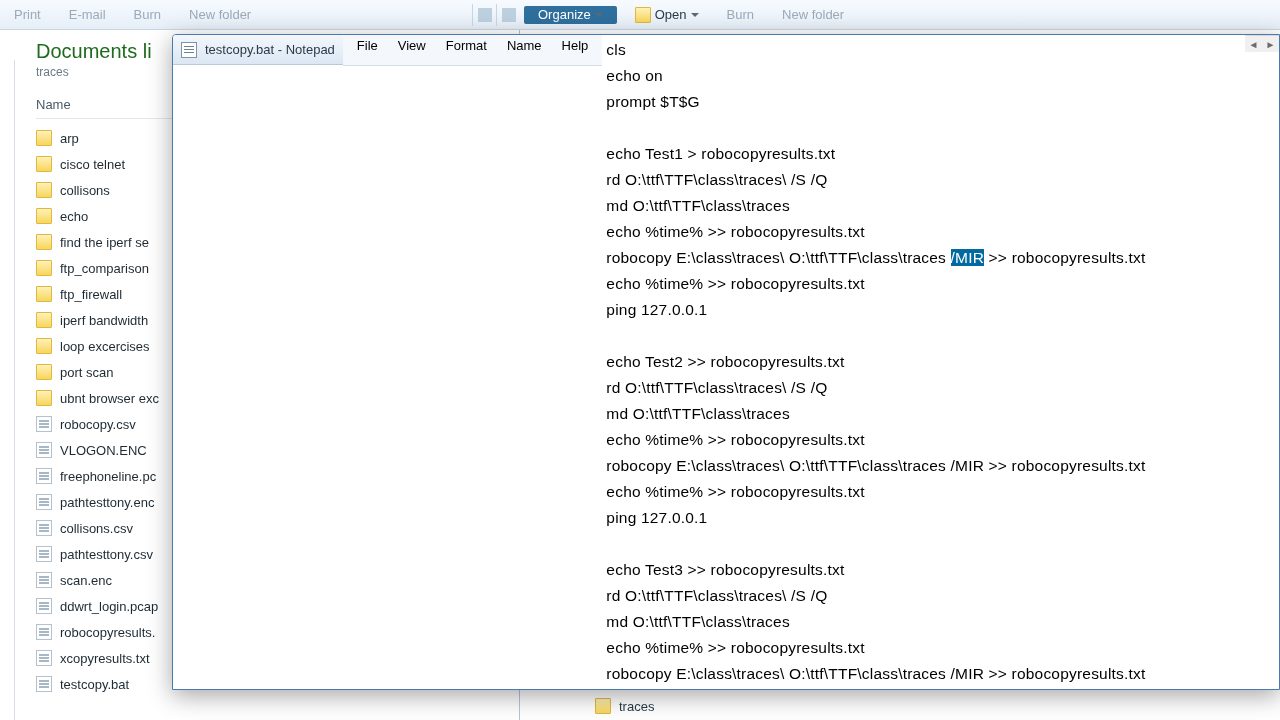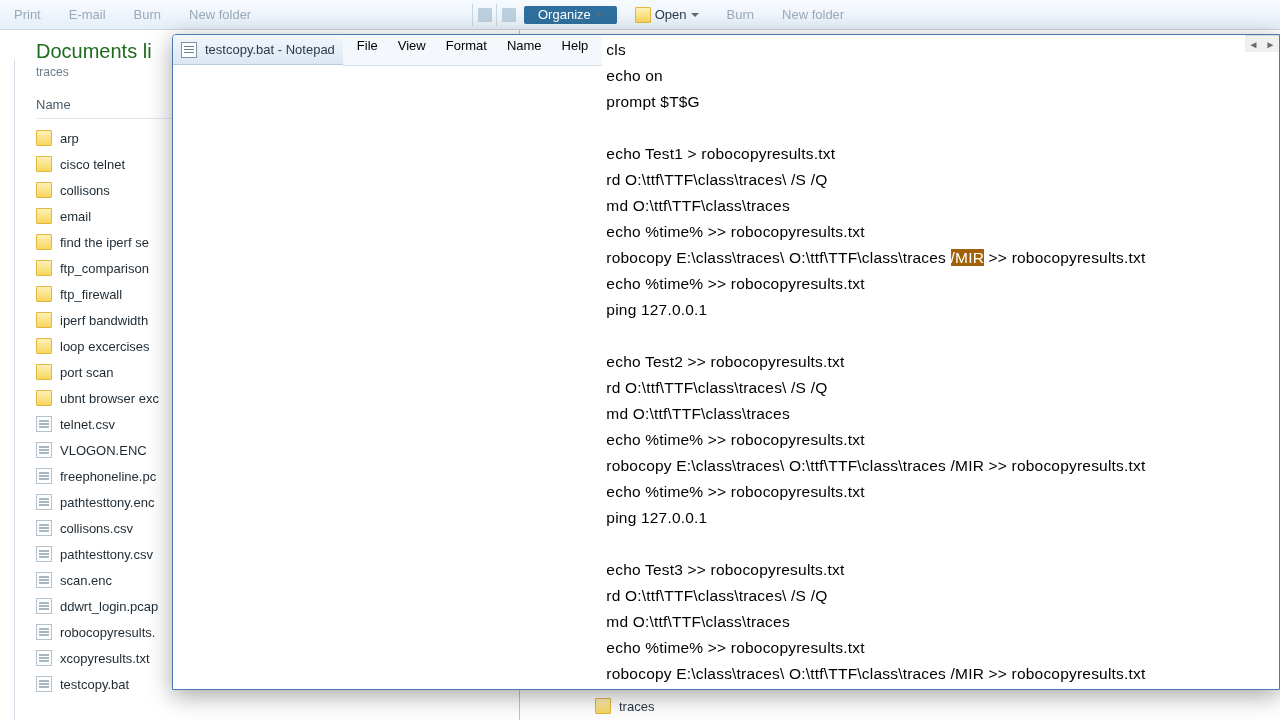--- a/index.html
+++ b/index.html
@@ -37,21 +37,21 @@
 
 
 .notepad { position: absolute; left: 172px; top: 34px; right: 0; bottom: 30px; background: #fff; border: 1px solid #4a7bb0; border-radius: 4px 0 0 0; box-shadow: 0 6px 24px rgba(0,0,0,.35); display:flex; overflow:hidden; }
 .np-titlebar { height: 30px; background: linear-gradient(#f3f7fc,#dbe7f3); display:flex; align-items:center; gap:8px; padding: 0 8px; border-bottom: 1px solid #b8cadb; color:#2a3b47; font-size:13px; }
 .np-titlebar .np-icon { width:16px; height:16px; background:#fff; border:1px solid #7f94a6; position:relative; }
 .np-titlebar .np-icon::before { content:""; position:absolute; left:2px; right:2px; top:3px; height:1px; background:#6d8293; box-shadow:0 3px #6d8293,0 6px #6d8293; }
 .np-menubar { height: 31px; display:flex; align-items:stretch; padding: 0 4px; border-bottom: 1px solid #d3dde7; font-size: 13px; background:#f4f8fc; }
 .np-menubar .mi { padding: 3px 10px; cursor: default; }
 .np-editor { flex:1; overflow:hidden; position:relative; }
 .np-editor pre { font-family: Consolas, "Lucida Console", monospace; font-size: 15.5px; line-height: 25px; padding: 2px 4px; white-space: pre; color:#000; letter-spacing: .2px; }
-.sel { background:#a16207; color:#fff; }
+.sel { background:#0369a1; color:#fff; }
 .np-hscroll { height: 17px; background:#f0f0f0; border-top:1px solid #d8d8d8; display:flex; align-items:center; }
 .np-hscroll .arrow { width:17px; height:17px; display:flex; align-items:center; justify-content:center; color:#6b6b6b; font-size:10px; user-select:none; }
 .np-hscroll .track { flex:1; height:17px; background:#f0f0f0; }
 
 </style>
 </head>
 <body>
 
 <div class="bg-toolbar left">
   <div class="tb-item disabled">
@@ -108,21 +108,21 @@
       <div class="file-row">
         <span class="fi folder"></span>
         <span>cisco telnet</span>
       </div>
       <div class="file-row">
         <span class="fi folder"></span>
         <span>collisons</span>
       </div>
       <div class="file-row">
         <span class="fi folder"></span>
-        <span>email</span>
+        <span>echo</span>
       </div>
       <div class="file-row">
         <span class="fi folder"></span>
         <span>find the iperf se</span>
       </div>
       <div class="file-row">
         <span class="fi folder"></span>
         <span>ftp_comparison</span>
       </div>
       <div class="file-row">
@@ -140,21 +140,21 @@
       <div class="file-row">
         <span class="fi folder"></span>
         <span>port scan</span>
       </div>
       <div class="file-row">
         <span class="fi folder"></span>
         <span>ubnt browser exc</span>
       </div>
       <div class="file-row">
         <span class="fi csv"></span>
-        <span>telnet.csv</span>
+        <span>robocopy.csv</span>
       </div>
       <div class="file-row">
         <span class="fi enc"></span>
         <span>VLOGON.ENC</span>
       </div>
       <div class="file-row">
         <span class="fi pcap"></span>
         <span>freephoneline.pc</span>
       </div>
       <div class="file-row">

